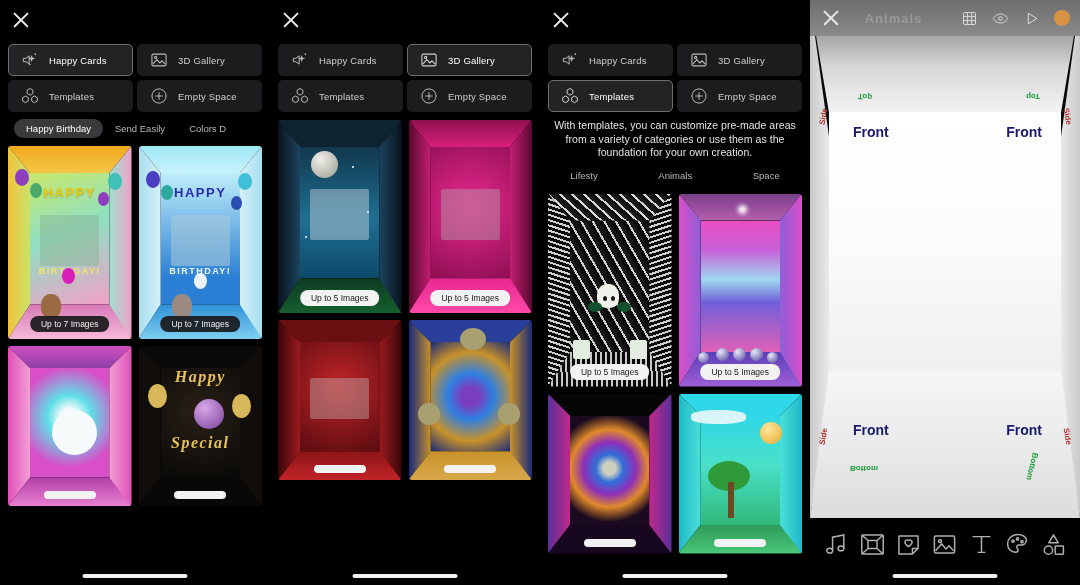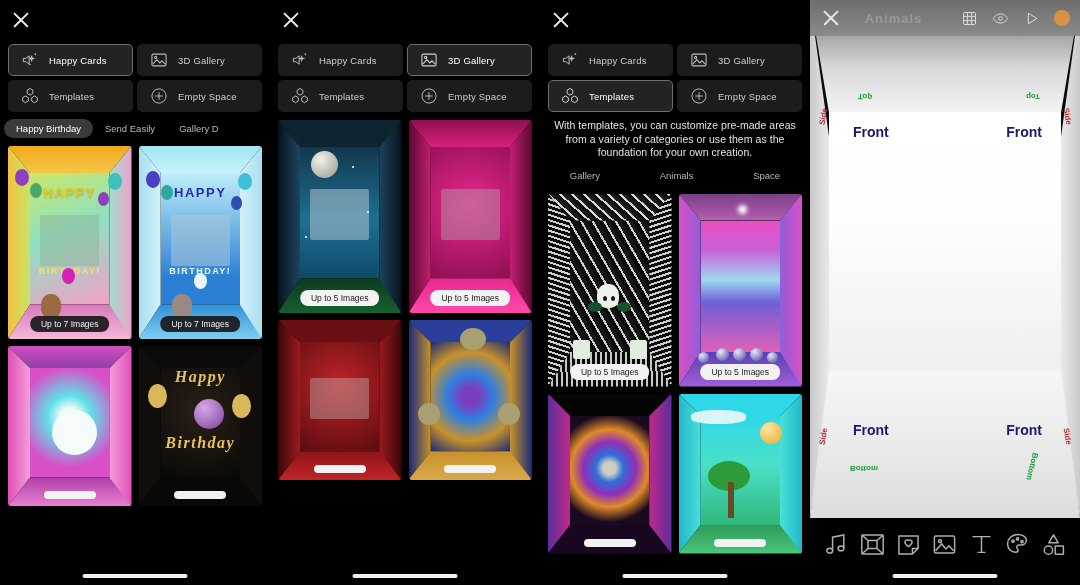--- a/index.html
+++ b/index.html
@@ -65,21 +65,21 @@
     color:#e4e4e4;
     text-align:center;
     letter-spacing:.05px;
   }
 
   
   .cats {
     display:flex; align-items:center;
     gap:0;
     margin-top:6px;
-    padding-left:4px;
+    padding-left:14px;
     height:20px;
     overflow:hidden;
     white-space:nowrap;
   }
   .cat {
     font-size:9.5px; color:#b9b9b9;
     padding:4px 12px;
     border-radius:11px;
     flex:0 0 auto;
     cursor:pointer;
@@ -263,21 +263,21 @@
           </svg>
       </span>
       <span class="mode-label">Empty Space</span>
     </div>
   </div>
 
 
   <div class="cats">
     <div class="cat active">Happy Birthday</div>
     <div class="cat">Send Easily</div>
-    <div class="cat">Gallery D</div>
+    <div class="cat">Colors D</div>
   </div>
 
   <div class="grid">
 
     <div class="thumb">
       <div class="room">
         <div class="ceil" style="background:linear-gradient(#f0a91e,#f5c646)"></div>
         <div class="lw" style="background:linear-gradient(90deg,#f2c33b,#c8e36a)"></div>
         <div class="rw" style="background:linear-gradient(270deg,#f0a2c8,#9fe0d0)"></div>
         <div class="back" style="background:linear-gradient(160deg,#c9e86b,#8fe0c2 45%,#f2a0c8)"></div>
@@ -327,21 +327,21 @@
       <div class="badge blank"></div>
     </div>
     <div class="thumb short">
       <div class="room">
         <div class="ceil" style="background:#0c0a08"></div>
         <div class="lw" style="background:#100d0a"></div>
         <div class="rw" style="background:#100d0a"></div>
         <div class="back" style="background:radial-gradient(circle at 50% 40%,#2a2018,#090806)"></div>
         <div class="floor" style="background:#0a0806"></div>
         <div class="wtxt" style="top:14%;font-size:16px;color:#e8c25a;font-style:italic;font-family:'Liberation Serif',serif;">Happy</div>
-        <div class="wtxt" style="top:55%;font-size:16px;color:#e8c25a;font-style:italic;font-family:'Liberation Serif',serif;">Birthday</div>
+        <div class="wtxt" style="top:55%;font-size:16px;color:#e8c25a;font-style:italic;font-family:'Liberation Serif',serif;">Special</div>
         <div style="position:absolute;left:45%;top:33%;width:30px;height:30px;border-radius:50%;background:radial-gradient(circle at 35% 30%,#d8a8e8,#7a3f9a)"></div>
         <div style="position:absolute;left:8%;top:24%;width:19px;height:24px;border-radius:50%;background:#d8b85a"></div>
         <div style="position:absolute;right:9%;top:30%;width:19px;height:24px;border-radius:50%;background:#d8b85a"></div>
       </div>
       <div class="badge blank"></div>
     </div>
   </div>
   <div class="home"></div>
 </div>
 
@@ -492,21 +492,21 @@
             <path d="M12 7.5v9M7.5 12h9"></path>
           </svg>
       </span>
       <span class="mode-label">Empty Space</span>
     </div>
   </div>
 
   <div class="desc">With templates, you can customize pre-made areas from a variety of categories or use them as the foundation for your own creation.</div>
 
   <div class="cats" style="padding-left:0;justify-content:space-around;">
-    <div class="cat">Gallery</div>
+    <div class="cat">Lifesty</div>
     <div class="cat">Animals</div>
     <div class="cat">Space</div>
   </div>
 
   <div class="grid">
     <div class="thumb">
       <div class="room">
         <div class="ceil" style="background:repeating-linear-gradient(42deg,#101010 0 3px,#d8d8d8 3px 5px,#1a1a1a 5px 8px)"></div>
         <div class="lw" style="background:repeating-linear-gradient(18deg,#0c0c0c 0 3px,#cfcfcf 3px 5px)"></div>
         <div class="rw" style="background:repeating-linear-gradient(-18deg,#0c0c0c 0 3px,#cfcfcf 3px 5px)"></div>

